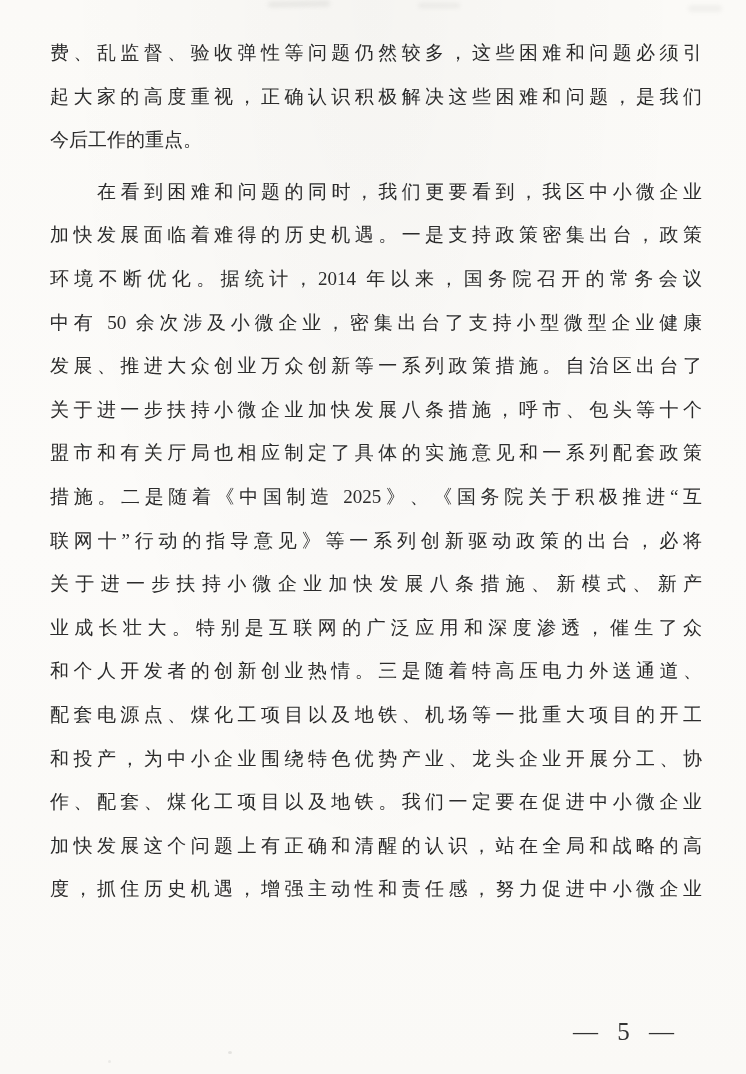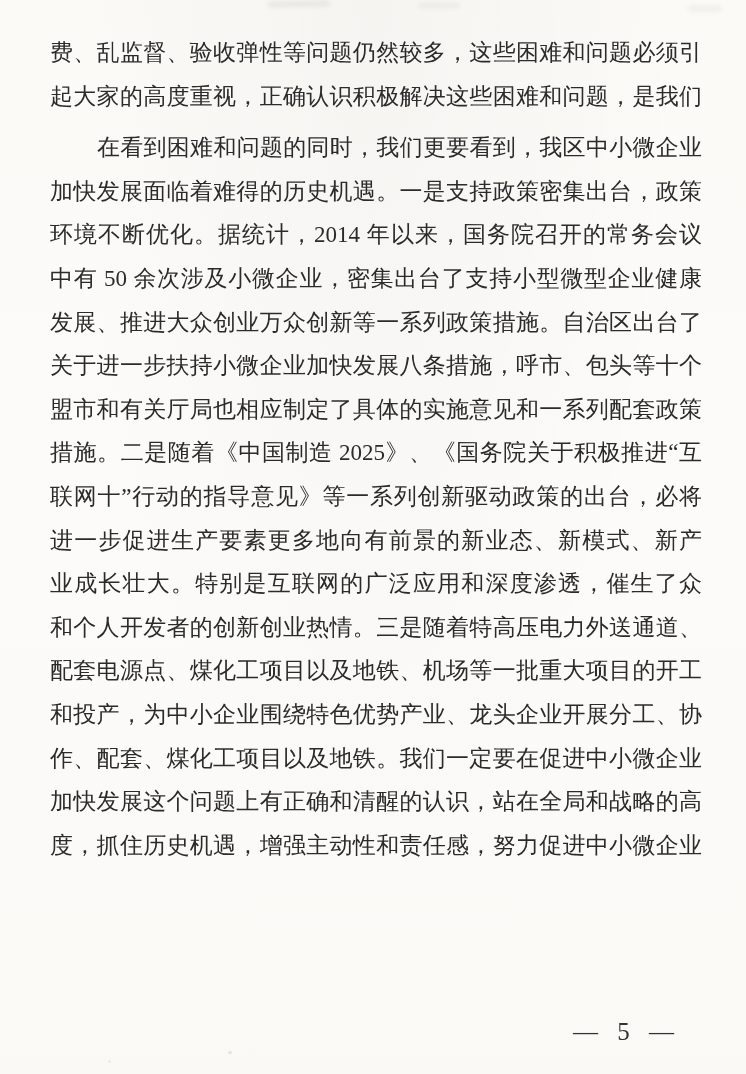--- a/index.html
+++ b/index.html
@@ -28,21 +28,21 @@
     width: 652px;
     color: #2b2b2b;
   }
   .paragraph {
     margin: 0;
   }
   .paragraph.spaced {
     margin-top: 8px;
   }
   .line {
-    font-size: 23px;
+    font-size: 19px;
     line-height: 43.6px;
     height: 43.6px;
     text-align: justify;
     text-align-last: justify;
     white-space: nowrap;
     letter-spacing: 0;
   }
   .line.indent {
     padding-left: 47px;
   }
@@ -78,32 +78,33 @@
   <div class="smudge smudge-a"></div>
   <div class="smudge smudge-b"></div>
   <div class="smudge smudge-c"></div>
   <div class="smudge speck-a"></div>
   <div class="smudge speck-b"></div>
 
   <div id="doc" class="content">
       <div class="paragraph">
         <div class="line">费、乱监督、验收弹性等问题仍然较多，这些困难和问题必须引</div>
         <div class="line">起大家的高度重视，正确认识积极解决这些困难和问题，是我们</div>
+        <div class="line no-just">今后工作的重点。</div>
       </div>
       <div class="paragraph spaced">
         <div class="line indent">在看到困难和问题的同时，我们更要看到，我区中小微企业</div>
         <div class="line">加快发展面临着难得的历史机遇。一是支持政策密集出台，政策</div>
         <div class="line">环境不断优化。据统计，2014 年以来，国务院召开的常务会议</div>
         <div class="line">中有 50 余次涉及小微企业，密集出台了支持小型微型企业健康</div>
         <div class="line">发展、推进大众创业万众创新等一系列政策措施。自治区出台了</div>
         <div class="line">关于进一步扶持小微企业加快发展八条措施，呼市、包头等十个</div>
         <div class="line">盟市和有关厅局也相应制定了具体的实施意见和一系列配套政策</div>
         <div class="line">措施。二是随着《中国制造 2025》、《国务院关于积极推进“互</div>
         <div class="line">联网十”行动的指导意见》等一系列创新驱动政策的出台，必将</div>
-        <div class="line">进一步促进生产要素更多地向有前景的新业态、新模式、新产</div>
+        <div class="line">关于进一步扶持小微企业加快发展八条措施、新模式、新产</div>
         <div class="line">业成长壮大。特别是互联网的广泛应用和深度渗透，催生了众</div>
         <div class="line">和个人开发者的创新创业热情。三是随着特高压电力外送通道、</div>
         <div class="line">配套电源点、煤化工项目以及地铁、机场等一批重大项目的开工</div>
         <div class="line">和投产，为中小企业围绕特色优势产业、龙头企业开展分工、协</div>
         <div class="line">作、配套、煤化工项目以及地铁。我们一定要在促进中小微企业</div>
         <div class="line">加快发展这个问题上有正确和清醒的认识，站在全局和战略的高</div>
         <div class="line">度，抓住历史机遇，增强主动性和责任感，努力促进中小微企业</div>
       </div>
     </div>
 

